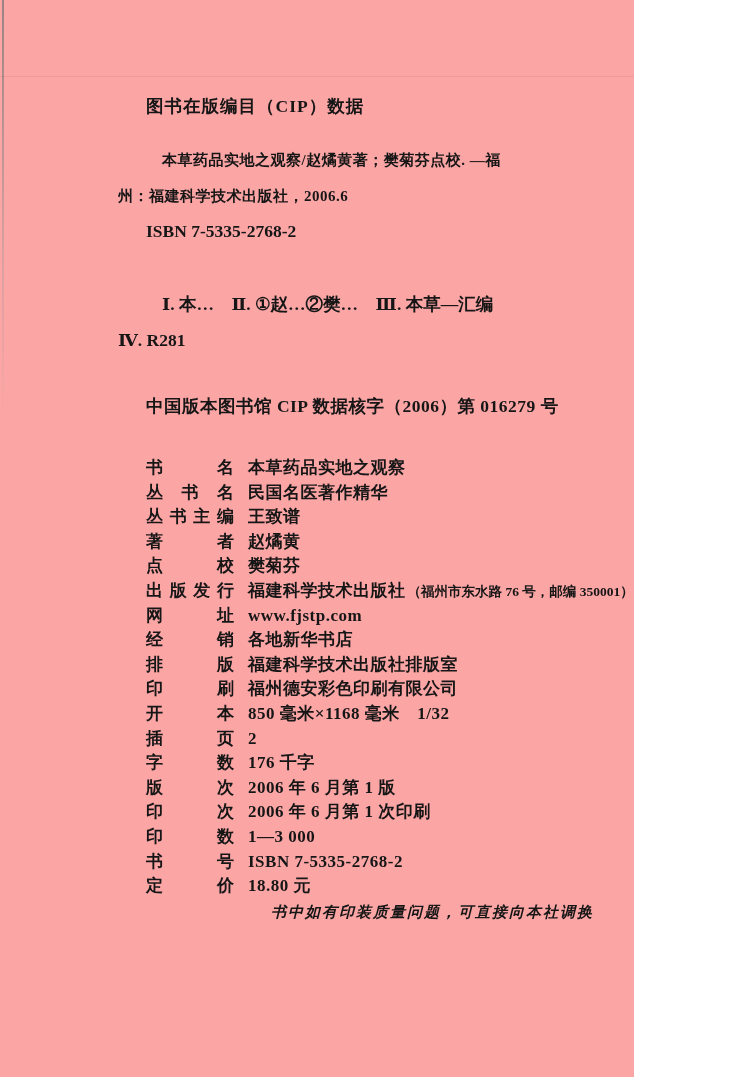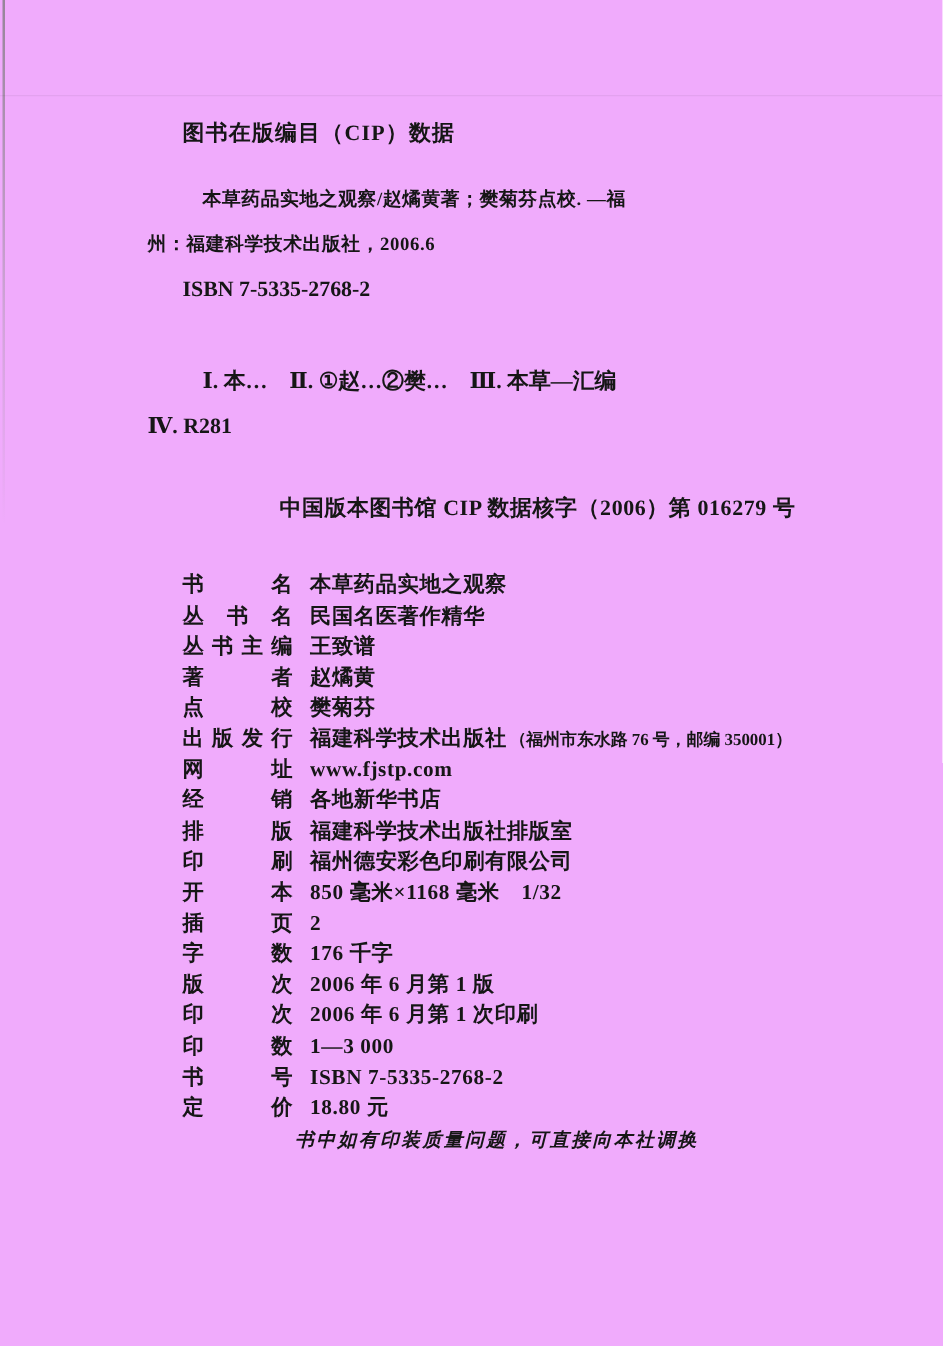--- a/index.html
+++ b/index.html
@@ -2,23 +2,23 @@
 <html><head>
 <meta charset="utf-8">
 <style>
   html, body {
     margin: 0;
     padding: 0;
     background: #ffffff;
   }
   .page {
     position: relative;
-    width: 754px;
+    width: 634px;
     height: 1077px;
-    background: #f0abfc;
+    background: #fca5a5;
     overflow: hidden;
     font-family: "Liberation Serif", "DejaVu Serif", serif;
     color: #161616;
   }
   
   .scan-edge-left {
     position: absolute;
     left: 2px; top: 0;
     width: 2px; height: 420px;
     background: linear-gradient(to bottom, rgba(120,120,120,.75), rgba(150,150,150,.35) 60%, rgba(150,150,150,0));
@@ -75,21 +75,20 @@
     white-space: nowrap;
   }
   .cip-class .indent { margin-left: 44px; }
   .cip-checknum {
     margin-top: 38px;
     margin-left: 28px;
     font-size: 17.5px;
     font-weight: 700;
     line-height: 20px;
     letter-spacing: 0.5px;
-    text-align: center;
   }
 
   
   .colophon {
     margin-top: 40px;
     margin-left: 28px;
   }
   .c-row {
     height: 24.6px;
     line-height: 24.6px;
@@ -115,20 +114,21 @@
     margin-left: 2px;
     letter-spacing: 0;
   }
   .footer-note {
     margin-top: 4px;
     margin-left: 118px;
     font-size: 15px;
     font-style: italic;
     font-weight: 700;
     letter-spacing: 2px;
+    text-align: right;
   }
 </style>
 </head>
 <body>
 
 <div class="page">
   <div class="scan-edge-left"></div>
   <div class="scan-streak-top"></div>
 
   <div class="content">

